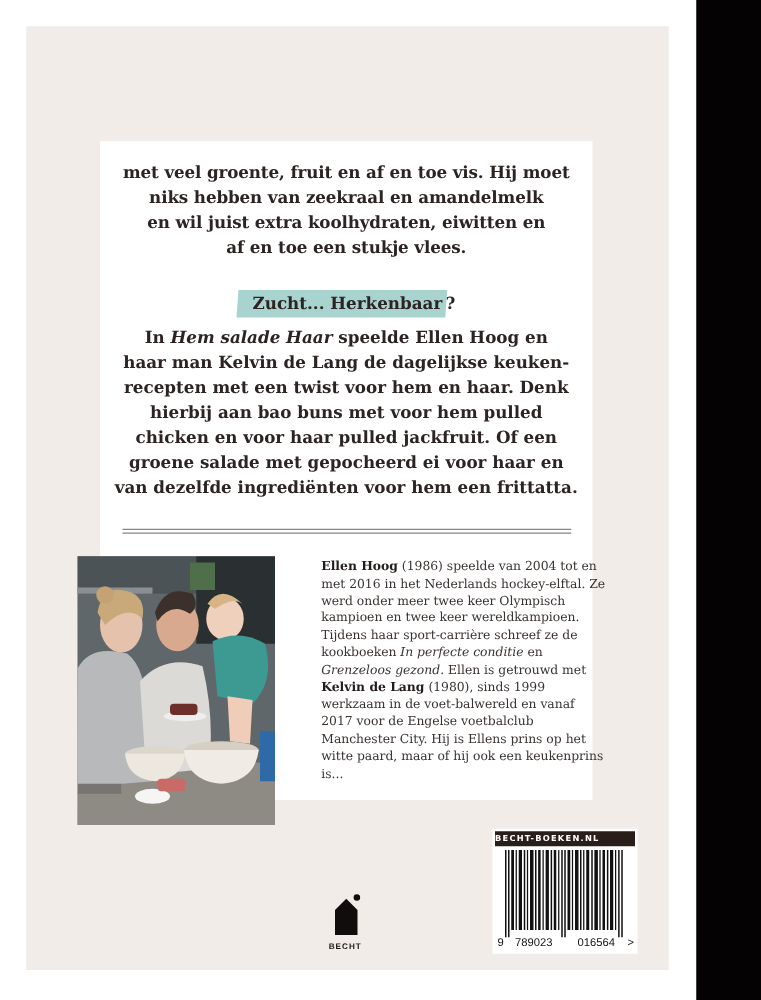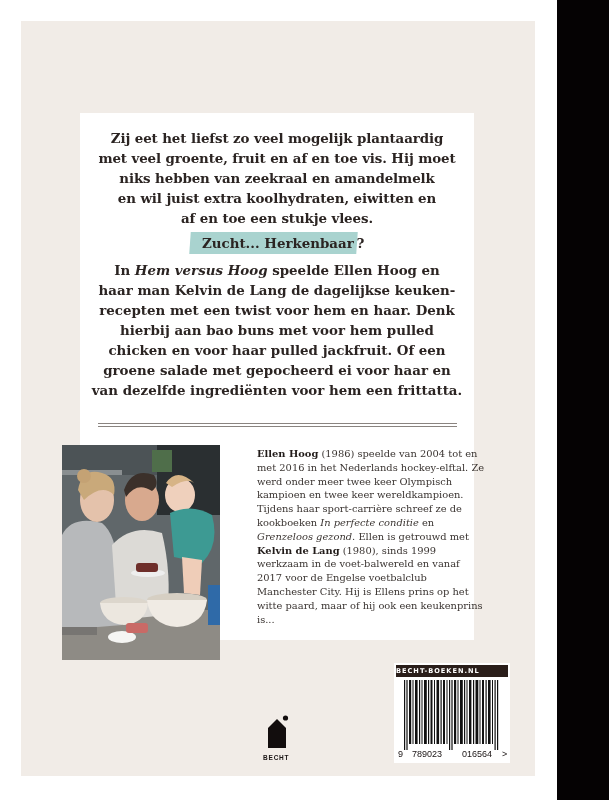--- a/index.html
+++ b/index.html
@@ -86,33 +86,32 @@
 </style>
 </head>
 <body>
 
 <div class="spine"></div>
 
 <div class="cover"></div>
 
 <div class="card">
   <div class="intro">
-    <p>Zij eet het liefst zo veel mogelijk plantaardig</p>
     <p>met veel groente, fruit en af en toe vis. Hij moet</p>
     <p>niks hebben van zeekraal en amandelmelk</p>
     <p>en wil juist extra koolhydraten, eiwitten en</p>
     <p>af en toe een stukje vlees.</p>
   </div>
 
   <div class="hl-wrap">
     <span class="highlight"><span>Zucht... Herkenbaar</span></span><span>?</span>
   </div>
 
   <div class="body-text">
-    <p><span>In </span><em>Hem versus Hoog</em><span> speelde Ellen Hoog en</span></p>
+    <p><span>In </span><em>Hem salade Haar</em><span> speelde Ellen Hoog en</span></p>
     <p>haar man Kelvin de Lang de dagelijkse keuken-</p>
     <p>recepten met een twist voor hem en haar. Denk</p>
     <p>hierbij aan bao buns met voor hem pulled</p>
     <p>chicken en voor haar pulled jackfruit. Of een</p>
     <p>groene salade met gepocheerd ei voor haar en</p>
     <p>van dezelfde ingrediënten voor hem een frittatta.</p>
   </div>
 
   <div class="rule"></div>
 </div>

